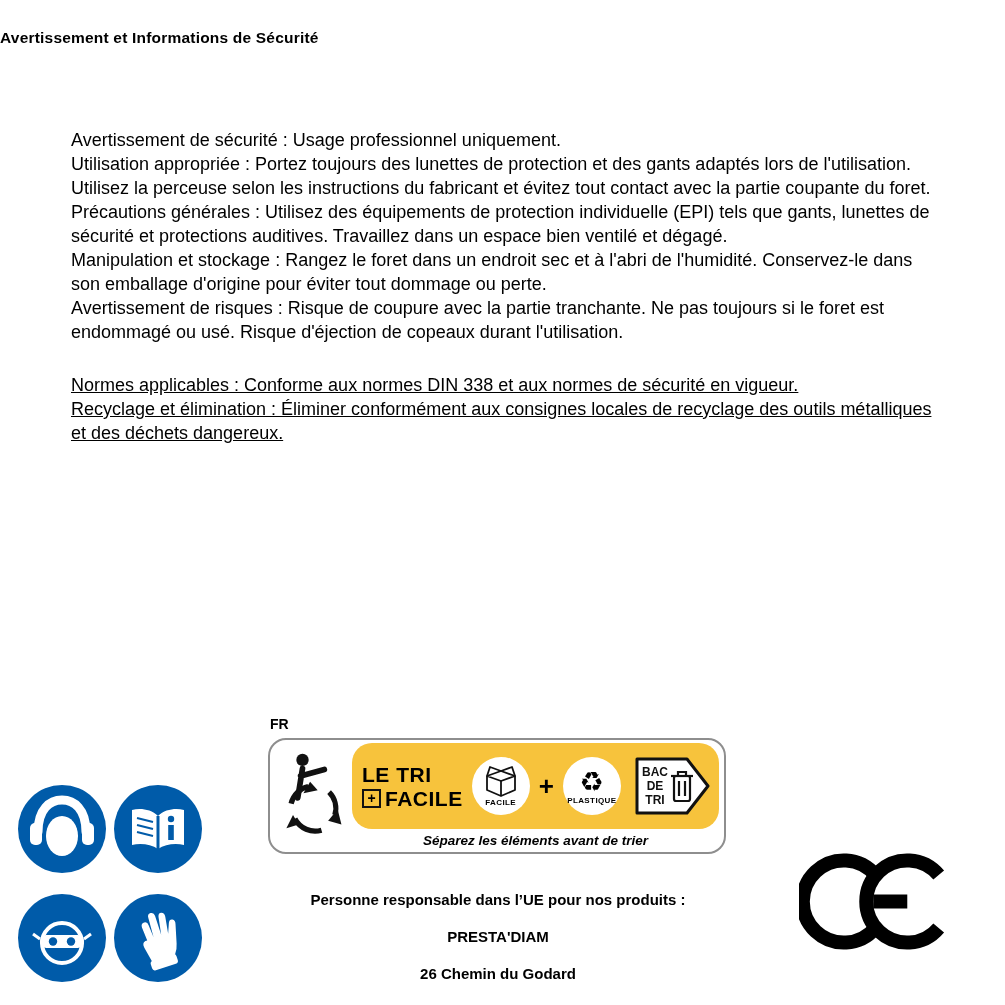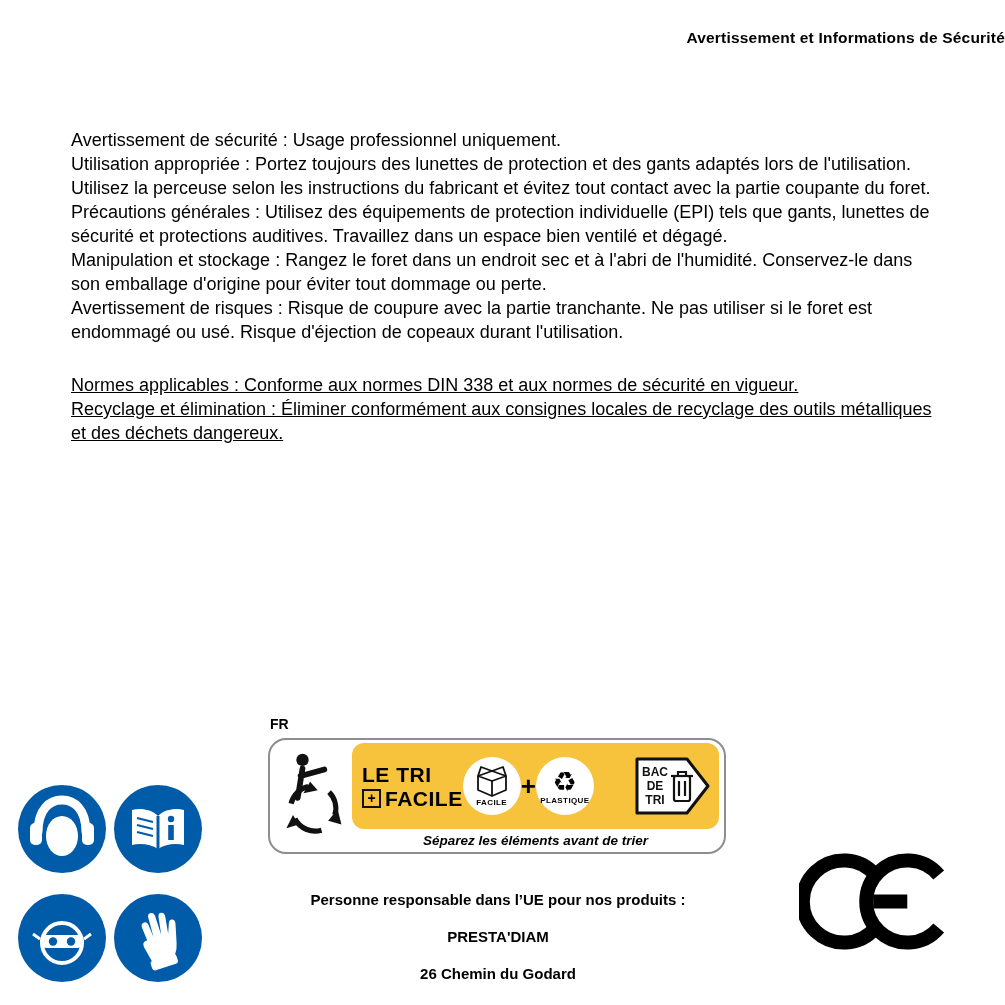--- a/index.html
+++ b/index.html
@@ -1,35 +1,35 @@
 <!DOCTYPE html>
 <html style="--pictogram-blue: #005BA9; --banner-yellow: #F7C33C; --border-gray: #8E8E8E; --text-black: #000000;"><head>
 <meta charset="utf-8">
 <style>
   html,body { margin:0; padding:0; background:#fff; }
   body { font-family:"Liberation Sans", sans-serif; color:#000; }
   .page { position:relative; width:1005px; height:1005px; background:#fff; overflow:hidden; }
 
-  .doc-title { position:absolute; top:29px; left:0; width:100%; text-align:right;
+  .doc-title { position:absolute; top:29px; left:0; width:100%; text-align:left;
                font-size:15.5px; font-weight:bold; letter-spacing:0.2px; }
 
   .body-text { position:absolute; left:71px; width:868px; font-size:18px; line-height:24px; }
   .body-text p { margin:0; }
   .block-1 { top:81px;margin-top:47px; }
   .block-2 { top:373px;text-decoration:underline; }
 
   
   .fr-label { position:absolute; left:270px; top:716px; font-size:14px; font-weight:bold; }
   .banner { position:absolute; left:268px; top:738px; width:458px; height:116px;
             border:2px solid var(--border-gray,#8E8E8E); border-radius:18px; background:#fff;
             box-sizing:border-box; display:flex; align-items:stretch; padding:3px 5px 3px 2px; }
   .triman-wrap { width:80px; display:flex; align-items:center; justify-content:center; }
   .banner-right { flex:1; display:flex; flex-direction:column; min-width:0; }
-  .yellow-bar { background:var(--banner-yellow,#F7C33C); border-radius:12px; flex:1;
-                display:flex; align-items:center; padding:4px 8px 4px 10px; }
+  .yellow-bar { background:var(--banner-yellow,#F7C33C); border-radius:20px; flex:1;
+                display:flex; align-items:center; padding:4px 8px 4px 10px; gap:9px; }
   .headline { display:flex; flex-direction:column; justify-content:center; line-height:1; }
   .headline-top { font-size:21px; font-weight:bold; letter-spacing:0.5px; }
   .headline-bottom { display:flex; align-items:center; gap:4px; margin-top:3px; }
   .plus-badge { width:15px; height:15px; border:2.5px solid #111; display:flex; align-items:center;
                 justify-content:center; font-size:14px; font-weight:bold; line-height:1; }
   .headline-bottom-text { font-size:21px; font-weight:bold; letter-spacing:0.5px; }
   .material-circle { width:58px; height:58px; background:#fff; border-radius:50%; flex:0 0 auto;
                      display:flex; flex-direction:column; align-items:center; justify-content:center; }
   .material-label { font-size:8px; font-weight:bold; letter-spacing:0.4px; margin-top:1px; }
   .plus-sep { font-size:26px; font-weight:bold; }
@@ -58,21 +58,21 @@
 
 <div class="page">
 
   <div class="doc-title">Avertissement et Informations de Sécurité</div>
 
   <div class="body-text block-1">
     <p>Avertissement de sécurité : Usage professionnel uniquement.</p>
     <p>Utilisation appropriée : Portez toujours des lunettes de protection et des gants adaptés lors de l'utilisation. Utilisez la perceuse selon les instructions du fabricant et évitez tout contact avec la partie coupante du foret.</p>
     <p>Précautions générales : Utilisez des équipements de protection individuelle (EPI) tels que gants, lunettes de sécurité et protections auditives. Travaillez dans un espace bien ventilé et dégagé.</p>
     <p>Manipulation et stockage : Rangez le foret dans un endroit sec et à l'abri de l'humidité. Conservez-le dans son emballage d'origine pour éviter tout dommage ou perte.</p>
-    <p>Avertissement de risques : Risque de coupure avec la partie tranchante. Ne pas utiliser si le foret est endommagé ou usé. Risque d'éjection de copeaux durant l'utilisation.</p>
+    <p>Avertissement de risques : Risque de coupure avec la partie tranchante. Ne pas toujours si le foret est endommagé ou usé. Risque d'éjection de copeaux durant l'utilisation.</p>
   </div>
 
   <div class="body-text block-2">
     <p>Normes applicables : Conforme aux normes DIN 338 et aux normes de sécurité en vigueur.</p>
     <p>Recyclage et élimination : Éliminer conformément aux consignes locales de recyclage des outils métalliques et des déchets dangereux.</p>
   </div>
 
   <div class="picto-grid">
 
     <svg width="90" height="90" viewBox="0 0 90 90">

